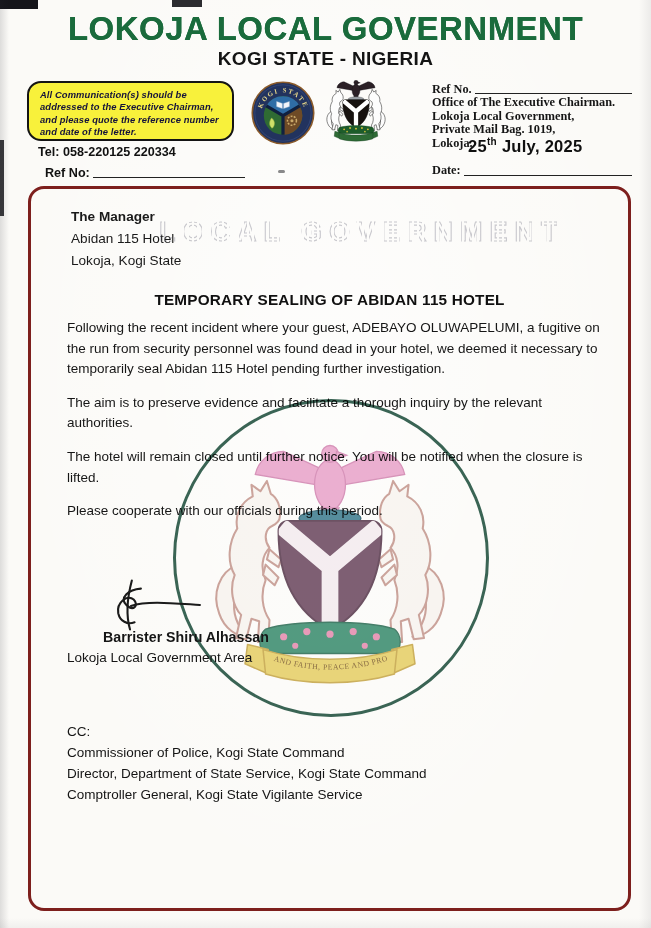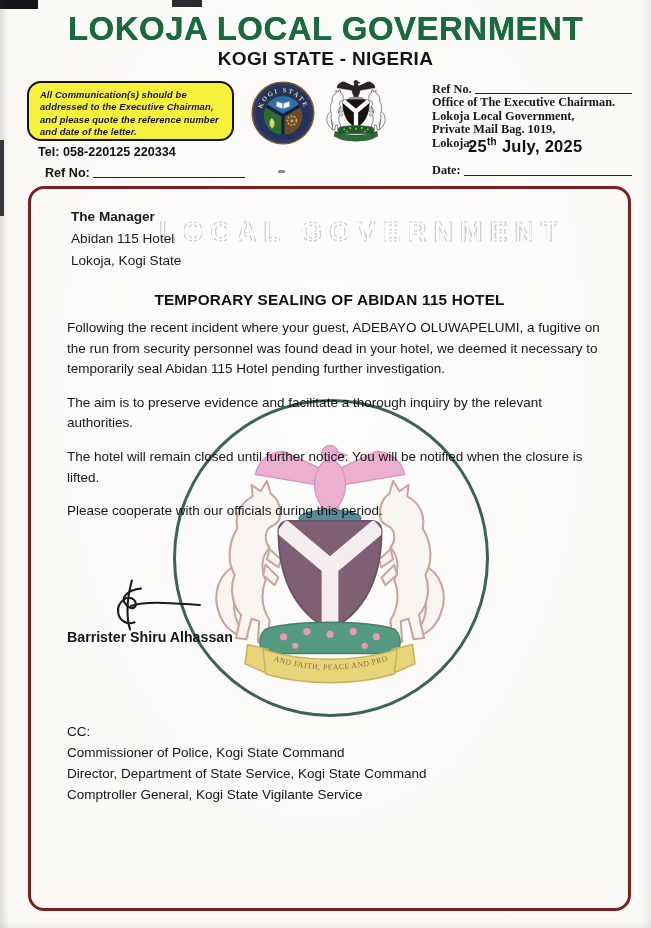--- a/index.html
+++ b/index.html
@@ -92,21 +92,21 @@
     opacity:.88; mix-blend-mode:multiply; z-index:5; pointer-events:none;
   }
   .stamp-ring{
     position:absolute; inset:0; border:3.5px solid #1e4f3e; border-radius:50%;
     box-sizing:border-box;
   }
   .stamp-coa{position:absolute; left:28px; top:42px; width:258px; height:264px;}
 
   .sig-svg{position:absolute; left:60px; top:388px; width:118px; height:56px; z-index:6;}
   .signer{position:absolute; left:36px; top:438px; font-size:13.5px; color:#151515; line-height:20.5px; z-index:6;}
-  .signer .name{font-weight:bold; font-size:14.2px;}
+  .signer .name{font-weight:bold; font-size:14.2px;margin-left:36px;}
   .cc{position:absolute; left:36px; top:532px; font-size:13.5px; color:#151515; line-height:21px;}
 </style>
 </head>
 <body>
 
 <div class="page">
 
   <svg width="0" height="0" style="position:absolute" aria-hidden="true">
     <defs>
       <clipPath id="shieldClip">
@@ -246,20 +246,21 @@
     <svg class="sig-svg" viewBox="0 0 130 60">
       <g fill="none" stroke="#1b1b1b" stroke-width="2.3" stroke-linecap="round">
         <path d="M45,3 C41,18 38,40 43,57"></path>
         <path d="M55,12 C41,13 31,22 39,30 C47,38 53,30 47,24 C40,18 28,27 30,39 C32,48 40,52 48,49"></path>
         <path d="M44,31 C62,25 90,28 120,30"></path>
       </g>
     </svg>
 
     <div class="signer">
       <div class="name">Barrister Shiru Alhassan</div>
+      <div>Lokoja Local Government Area</div>
     </div>
 
     <div class="cc">
       <div>CC:</div>
       <div>Commissioner of Police, Kogi State Command</div>
       <div>Director, Department of State Service, Kogi State Command</div>
       <div>Comptroller General, Kogi State Vigilante Service</div>
     </div>
 
   </div>

